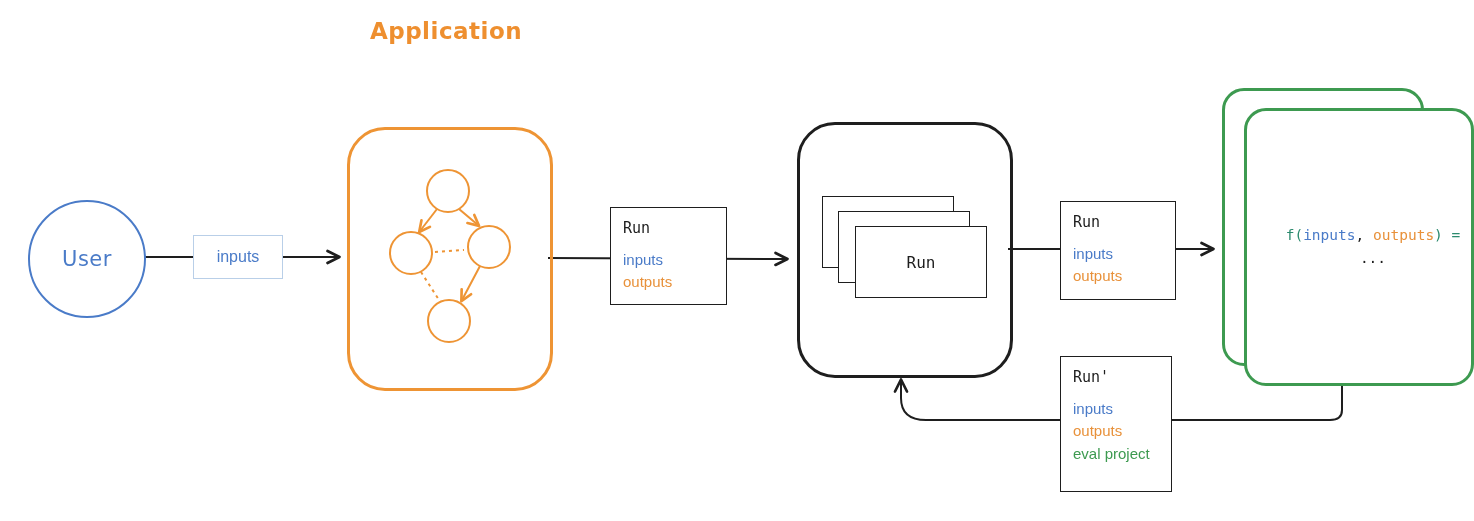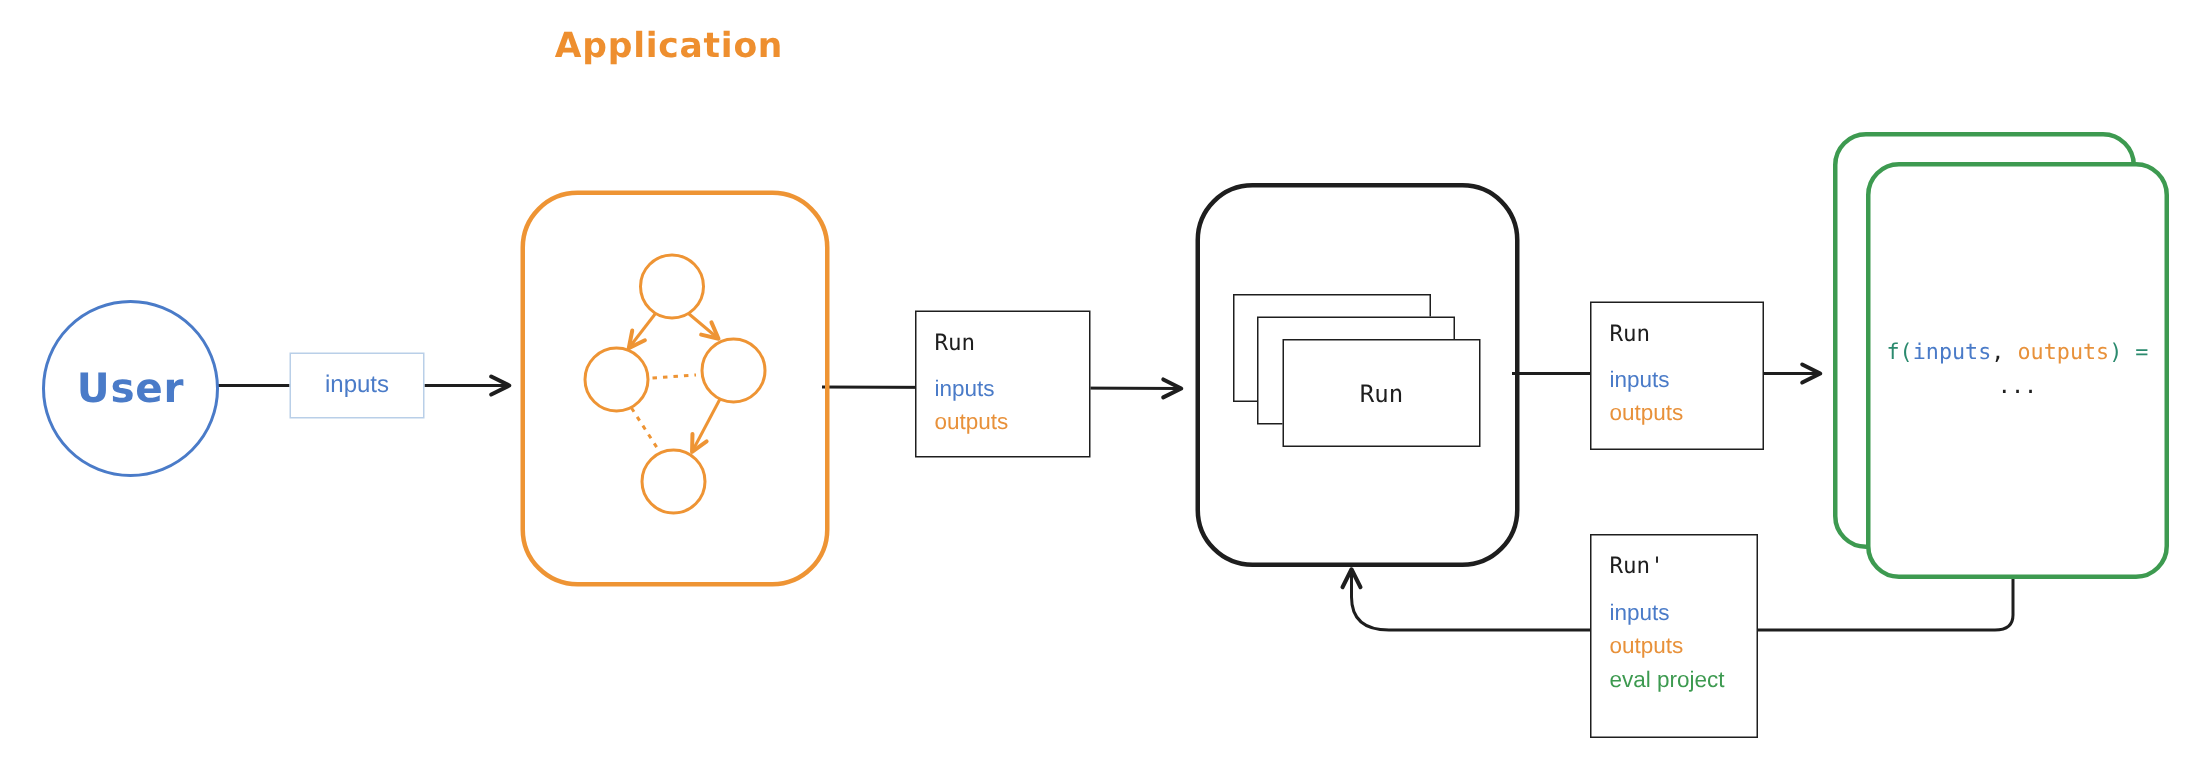--- a/index.html
+++ b/index.html
@@ -44,22 +44,22 @@
     left: 28px; top: 200px;
     width: 114px; height: 114px;
     border: 2.5px solid #4a7bc8;
     border-radius: 50%;
     z-index: 2;
     background: #fff;
     display: flex; align-items: center; justify-content: center;
   }
   .user-circle .user-label {
     color: #4a7bc8;
-    font-size: 27px;
-    font-weight: bold;
+    font-size: 21px;
+    font-weight: normal;
     letter-spacing: 0.5px;
   }
 
   
   .input-badge {
     left: 193px; top: 235px;
     width: 88px; height: 42px;
     background: #ffffff;
     border: 1.5px solid #b9cfe8;
     z-index: 2;
@@ -135,21 +135,21 @@
   .eval-card {
     position: absolute;
     width: 196px; height: 272px;
     border: 3px solid #3d9a50;
     border-radius: 22px;
     background: #ffffff;
   }
   .eval-card-back  { left: 1222px; top: 88px;  z-index: 2; }
   .eval-card-front {
     left: 1244px; top: 108px; z-index: 3;
-    display: flex; align-items: center; justify-content: center;
+    display: flex; align-items: center; justify-content: center; padding-left: 28px;
   }
   .eval-fn {
     font-family: "DejaVu Sans Mono", monospace;
     font-size: 14.5px;
     color: #1e1e1e;
     text-align: center;
     line-height: 1.6;
   }
   .tok-fn    { color: #2b8a6e; }
   .tok-in    { color: #4a7bc8; }

